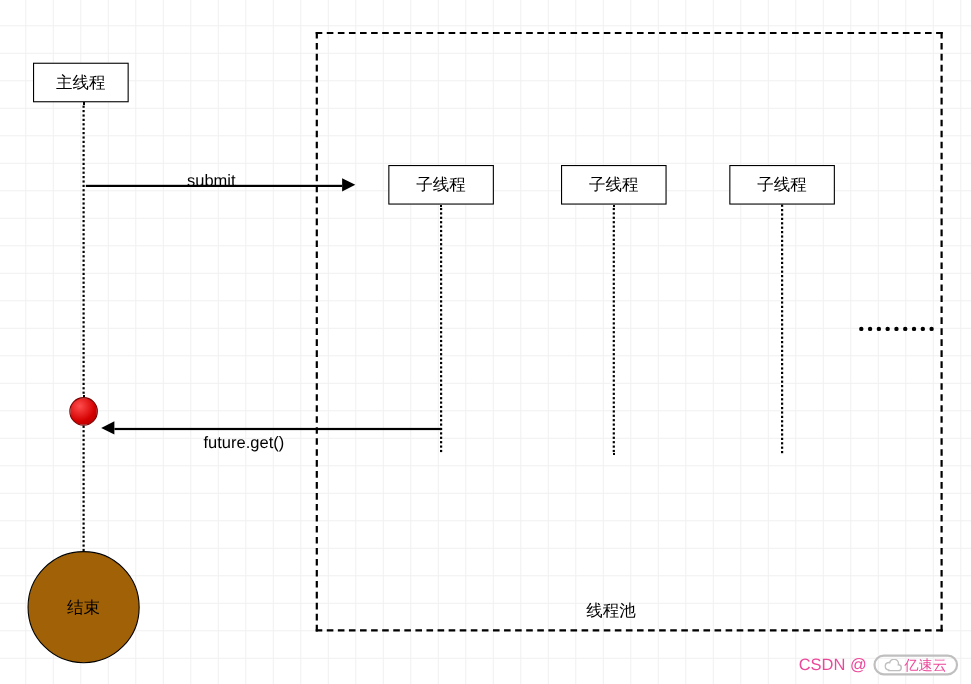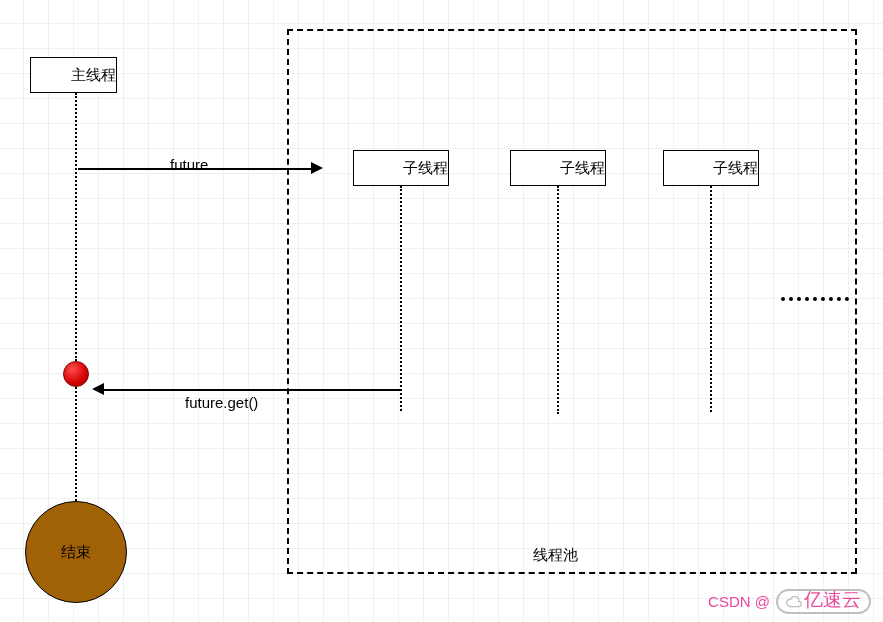--- a/index.html
+++ b/index.html
@@ -17,21 +17,21 @@
       background-size: 25px 25px;
       background-position: -2px -2px;
       overflow: hidden;
     }
     .box {
       position: absolute;
       border: 1px solid #000;
       background: #fff;
       display: flex;
       align-items: center;
-      justify-content: flex-end;
+      justify-content: center;
       text-align: center;
     }
     .label {
       position: absolute;
       background: transparent;
       white-space: nowrap;
     }
     .red-dot {
       position: absolute;
       width: 26px;
@@ -90,23 +90,22 @@
       display: flex;
       align-items: center;
       gap: 6px;
     }
     .watermark .cloud {
       display: inline-flex;
       align-items: center;
       border: 2px solid #bfbfbf;
       border-radius: 14px;
       padding: 1px 8px;
-      font-size: 19px;
+      font-size: 13px;
       line-height: 1;
-      font-family: Liberation Mono, monospace;
     }
     .watermark .cloud svg { margin-right: 2px; }
   </style>
 </head>
 <body>
 
 <div class="box" style="left:30px; top:57px; width:87px; height:36px;">
   <span>主线程</span>
 </div>
 
@@ -115,21 +114,21 @@
 <div class="red-dot" style="left:63px; top:361px;"></div>
 
 <div class="vline-dot" style="left:75px; top:387px; height:114px;"></div>
 
 <div class="circle" style="left:25px; top:501px; width:102px; height:102px;">
   <span>结束</span>
 </div>
 
 <div class="arrow-line" style="left:78px; top:168px; width:233px;"></div>
 <div class="arrow-head-right" style="left:311px; top:162px;"></div>
-<div class="label" style="left:170px; top:156px;">future</div>
+<div class="label" style="left:170px; top:156px;">submit</div>
 
 <div class="pool" style="left:287px; top:29px; width:570px; height:545px;"></div>
 
 <div class="label" style="left:533px; top:534px;margin-top:12px;">线程池</div>
 
 <div class="box" style="left:353px; top:150px; width:96px; height:36px;">
   <span>子线程</span>
 </div>
 <div class="vline-dot" style="left:400px; top:186px; height:225px;"></div>
 

